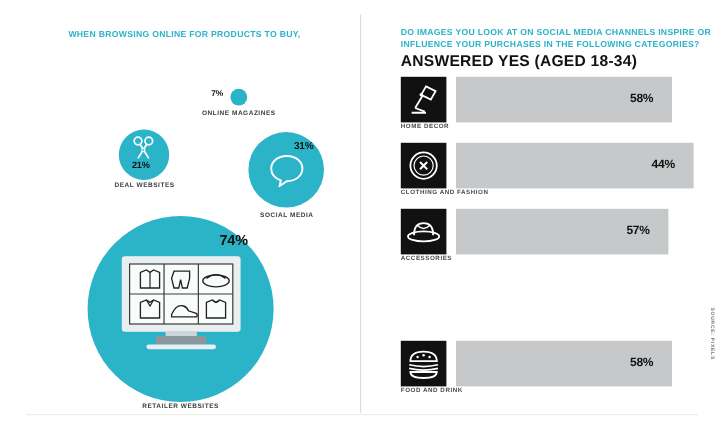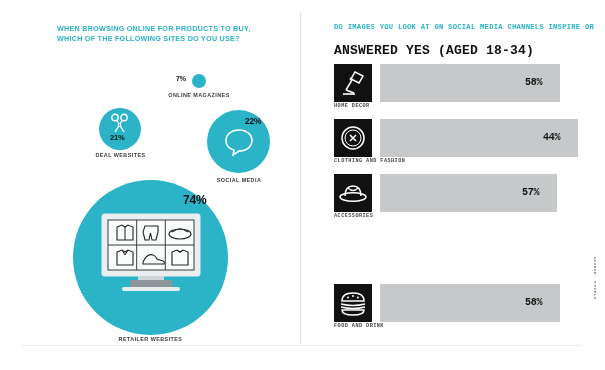--- a/index.html
+++ b/index.html
@@ -17,21 +17,21 @@
     position:absolute;left:300px;top:12px;width:1px;height:332px;
     background:#dddddd;
   }
   .h-divider{
     position:absolute;left:22px;top:345px;width:560px;height:1px;
     background:#ececec;
   }
 
   
   .panel-left{position:absolute;left:0;top:0;width:300px;height:304px;}
-  .panel-right{position:absolute;left:300px;top:0;width:305px;height:370px;font-family:Liberation Mono, monospace;}
+  .panel-right{position:absolute;left:300px;top:0;width:305px;height:370px;}
 
   .head-teal{
     position:absolute;
     color:#2bb3c8;
     font-weight:bold;
     font-size:7.2px;
     letter-spacing:.25px;
     line-height:10px;
     text-transform:uppercase;
     font-stretch:condensed;
@@ -103,21 +103,20 @@
 <body>
 
 <div class="page">
 
   <div class="v-divider"></div>
   <div class="h-divider"></div>
 
   <div class="panel-left">
 
     <div class="head-teal" style="left:57px;top:24px;">WHEN BROWSING ONLINE FOR PRODUCTS TO BUY,</div>
-    <div class="head-teal" style="left:57px;top:34px;">WHICH OF THE FOLLOWING SITES DO YOU USE?</div>
 
     <div class="bubble" style="left:73px;top:180px;width:155px;height:155px;"></div>
     <div class="svg-ico" style="left:100px;top:212px;">
       <svg width="102" height="84" viewBox="0 0 102 84">
         <rect x="2" y="2" width="98" height="62" rx="2" fill="#e9eef0" stroke="#e9eef0"></rect>
         <rect x="8" y="8" width="86" height="50" fill="#fafcfc" stroke="#3a3a3a" stroke-width="1"></rect>
         <line x1="8" y1="33" x2="94" y2="33" stroke="#3a3a3a" stroke-width="1"></line>
         <line x1="36.7" y1="8" x2="36.7" y2="58" stroke="#3a3a3a" stroke-width="1"></line>
         <line x1="65.3" y1="8" x2="65.3" y2="58" stroke="#3a3a3a" stroke-width="1"></line>
 
@@ -144,21 +143,21 @@
     </div>
     <div class="bub-pct" style="left:183px;top:193px;font-size:12px;">74%</div>
     <div class="bub-label" style="left:73px;top:336px;width:155px;">RETAILER WEBSITES</div>
 
     <div class="bubble" style="left:207px;top:110px;width:63px;height:63px;"></div>
     <div class="svg-ico" style="left:224px;top:128px;">
       <svg width="30" height="28" viewBox="0 0 30 28">
         <path d="M15 2 C23 2 28 7 28 12.5 C28 18 23 23 15 23 L9 27 L10 22.3 C5 20.6 2 16.9 2 12.5 C2 7 7 2 15 2 Z" fill="none" stroke="#ffffff" stroke-width="1.6"></path>
       </svg>
     </div>
-    <div class="bub-pct" style="left:245px;top:116px;font-size:8.4px;color:#111;">22%</div>
+    <div class="bub-pct" style="left:245px;top:116px;font-size:8.4px;color:#111;">31%</div>
     <div class="bub-label" style="left:198px;top:177px;width:82px;">SOCIAL MEDIA</div>
 
     <div class="bubble" style="left:99px;top:108px;width:42px;height:42px;"></div>
     <div class="svg-ico" style="left:108px;top:113px;">
       <svg width="24" height="22" viewBox="0 0 24 22">
         <circle cx="7" cy="4.5" r="3.2" fill="none" stroke="#fff" stroke-width="1.4"></circle>
         <circle cx="16" cy="4.5" r="3.2" fill="none" stroke="#fff" stroke-width="1.4"></circle>
         <path d="M8.6 7 L16 19" fill="none" stroke="#fff" stroke-width="1.4"></path>
         <path d="M14.4 7 L7 19" fill="none" stroke="#fff" stroke-width="1.4"></path>
         <circle cx="11.5" cy="12" r="1.3" fill="#2bb3c8" stroke="#fff" stroke-width="1"></circle>
@@ -168,20 +167,21 @@
     <div class="bub-label" style="left:88px;top:152px;width:65px;">DEAL WEBSITES</div>
 
     <div class="bubble" style="left:192px;top:74px;width:14px;height:14px;"></div>
     <div class="bub-pct" style="left:176px;top:75px;font-size:7px;">7%</div>
     <div class="bub-label" style="left:147px;top:92px;width:104px;">ONLINE MAGAZINES</div>
   </div>
 
   <div class="panel-right">
 
     <div class="head-teal" style="left:34px;top:22px;">DO IMAGES YOU LOOK AT ON SOCIAL MEDIA CHANNELS INSPIRE OR</div>
+    <div class="head-teal" style="left:34px;top:32px;">INFLUENCE YOUR PURCHASES IN THE FOLLOWING CATEGORIES?</div>
     <div class="head-black" style="left:34px;top:43px;">ANSWERED YES (AGED 18-34)</div>
 
     <div class="bar-row" style="top:64px;">
       <div class="bar-icon">
         <svg width="38" height="38" viewBox="0 0 38 38">
           <path d="M21 8 l8 4 l-4 7 l-8 -4 z" fill="none" stroke="#fff" stroke-width="1.5"></path>
           <path d="M18 16 L12 26" fill="none" stroke="#fff" stroke-width="1.5"></path>
           <path d="M12 26 L20 29" fill="none" stroke="#fff" stroke-width="1.5"></path>
           <path d="M9 30 L21 30" fill="none" stroke="#fff" stroke-width="1.6"></path>
           <circle cx="17" cy="15" r="1.4" fill="#fff"></circle>

